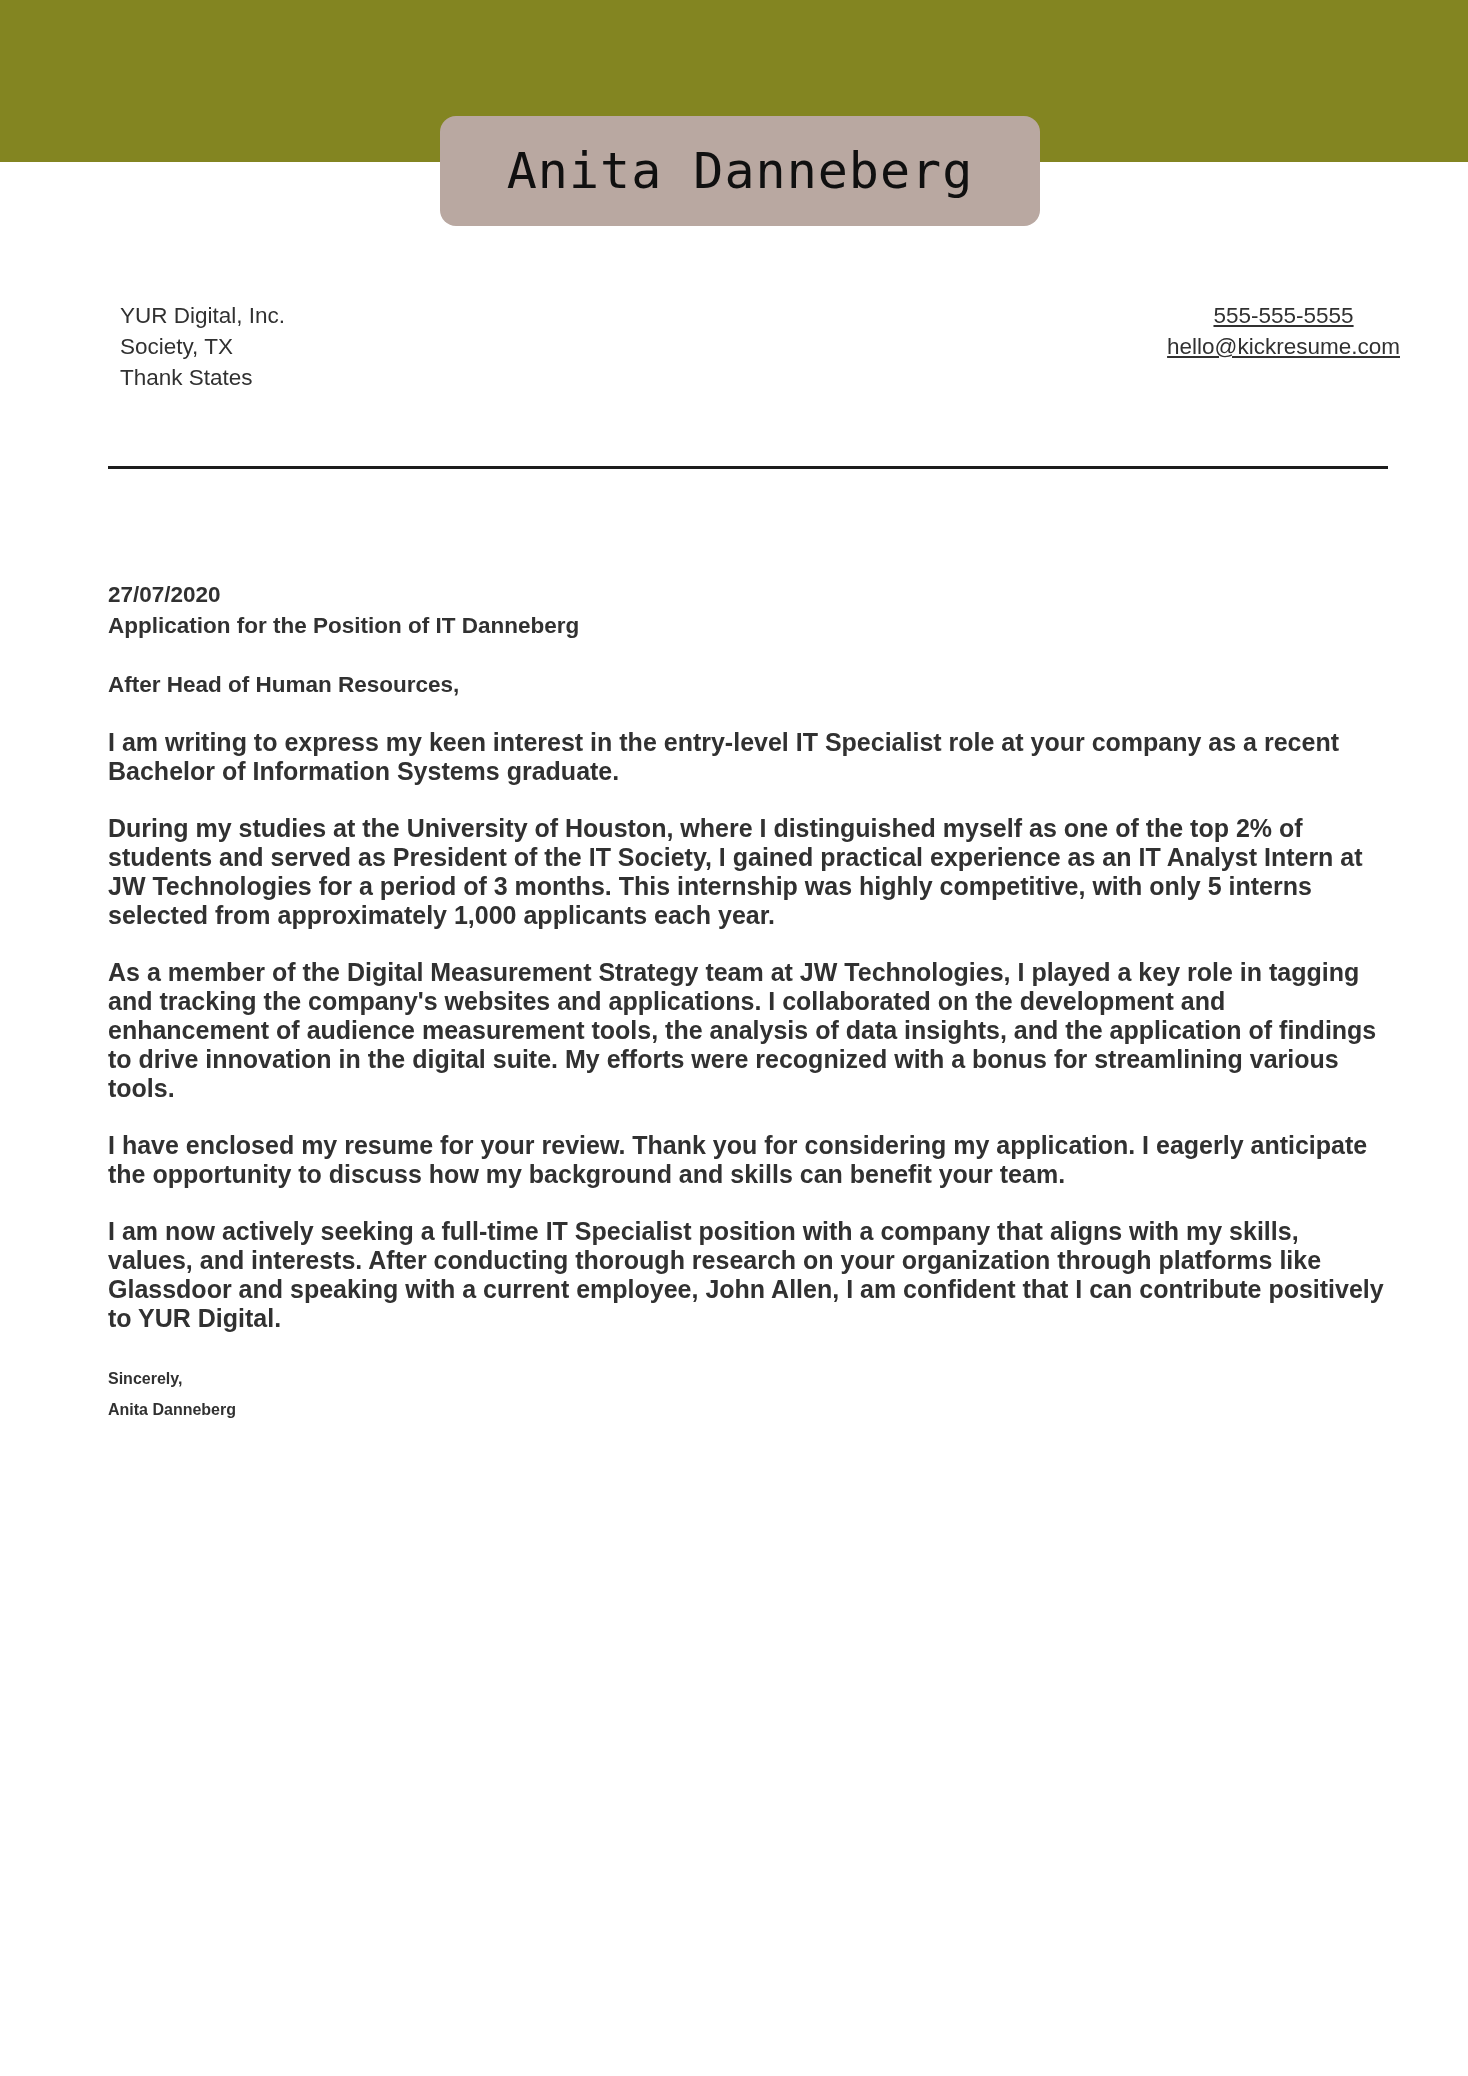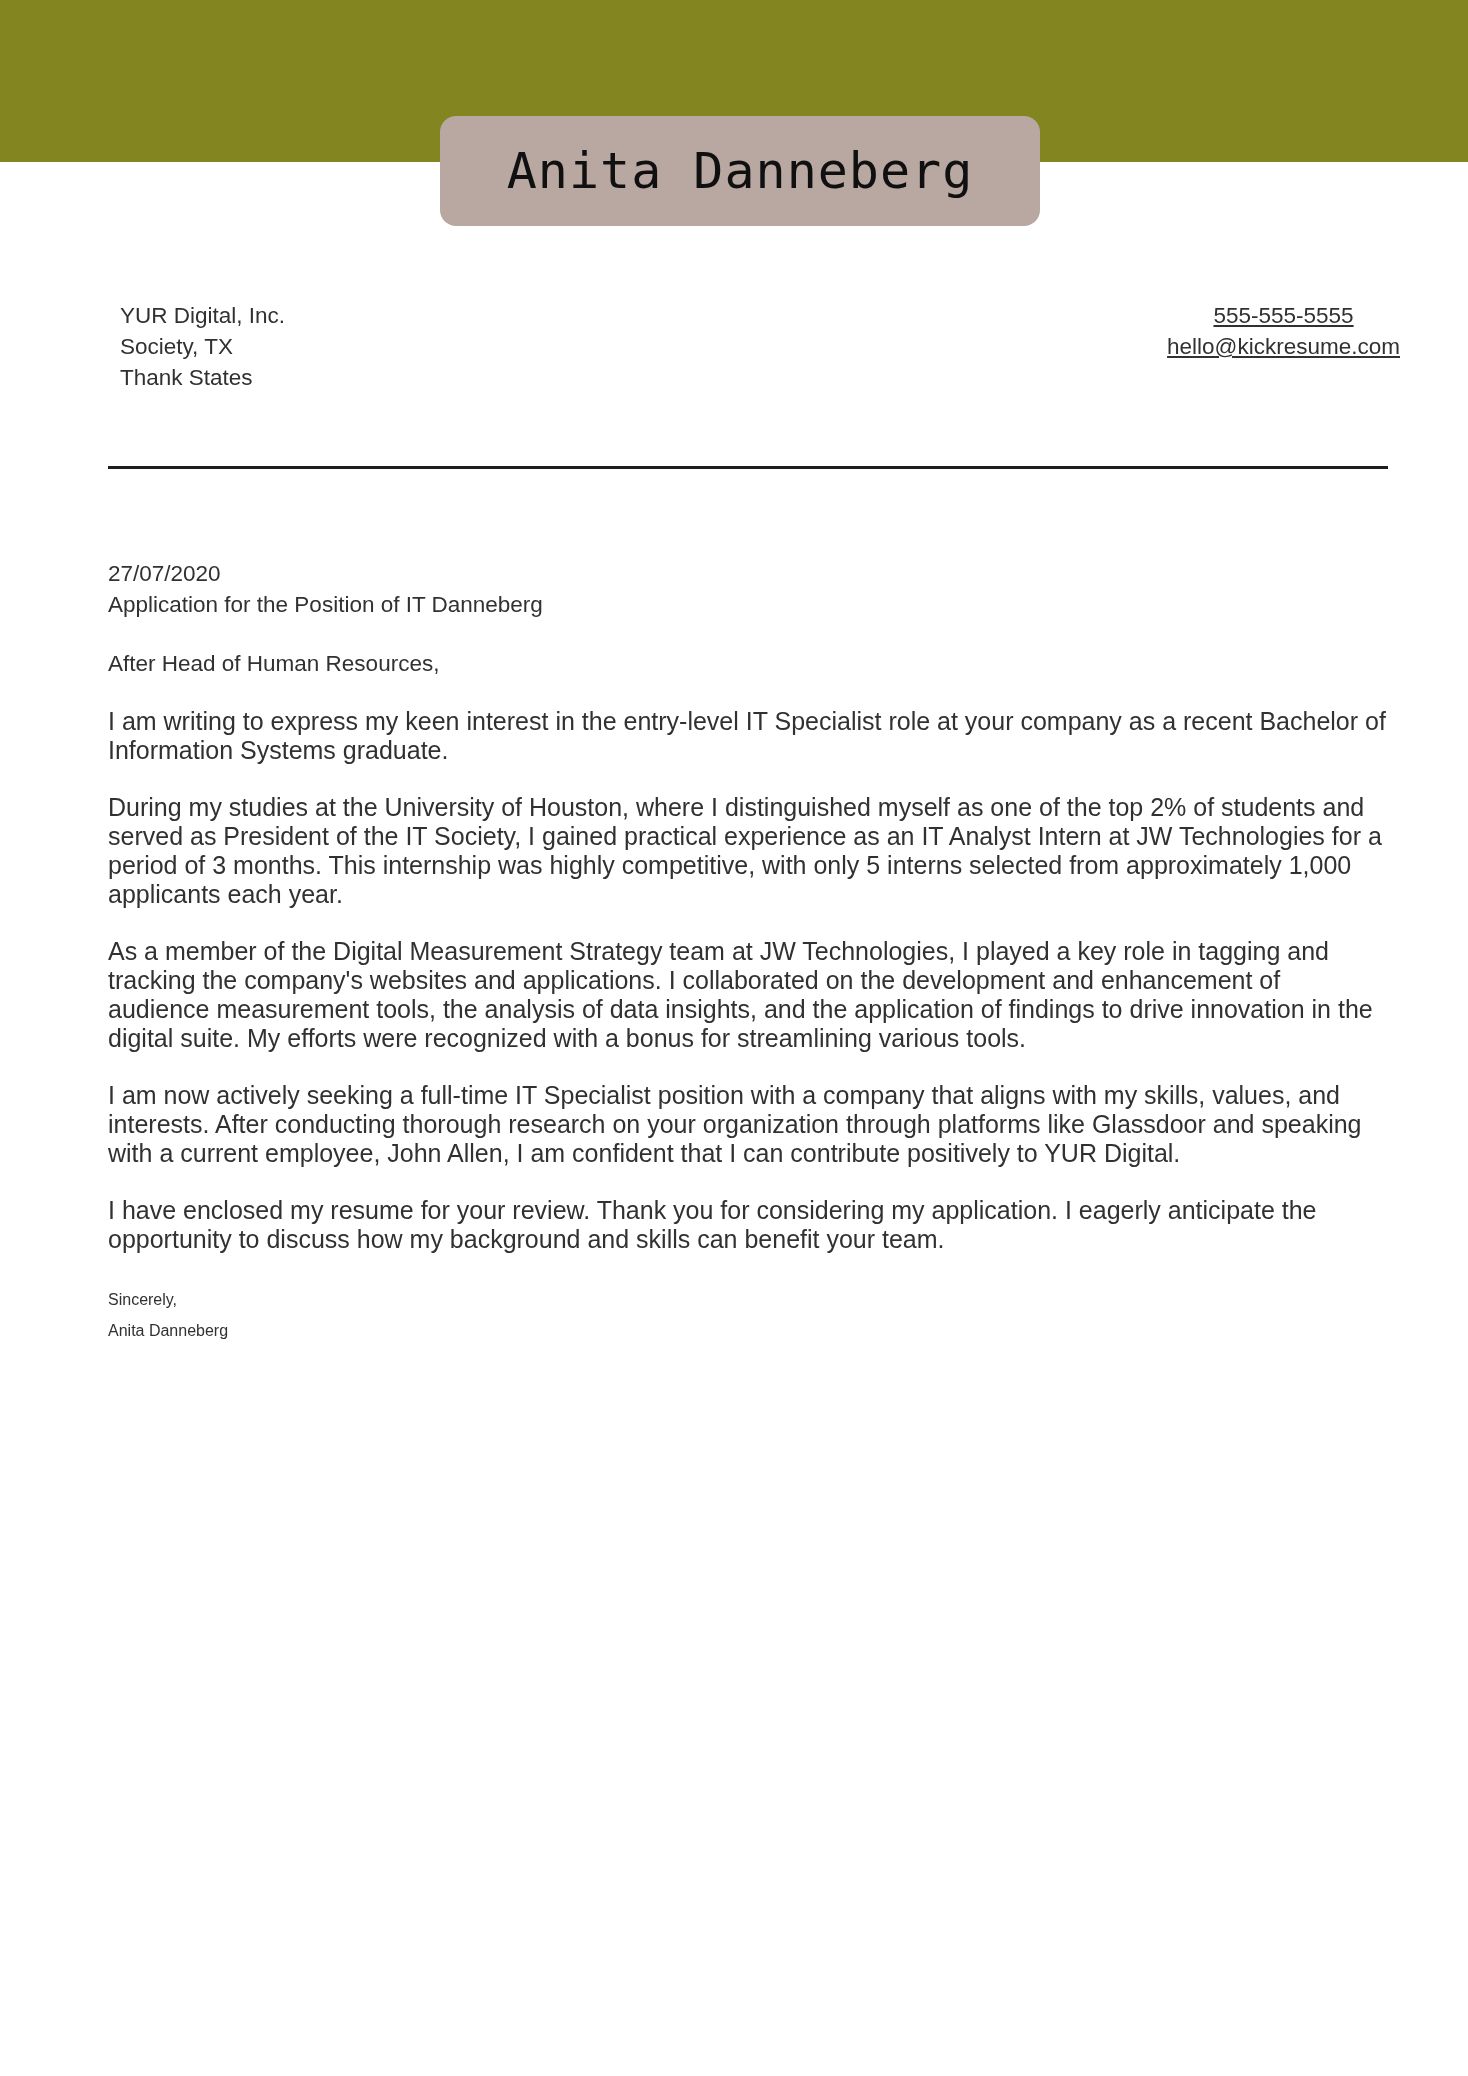--- a/index.html
+++ b/index.html
@@ -70,23 +70,24 @@
     top: 466px;
     left: 108px;
     width: 1280px;
     height: 3px;
     background: #1d1d1d;
   }
 
   
   .letter {
     position: absolute;
-    top: 558px;
+    top: 579px;
     left: 108px;
     width: 1280px;
+    font-weight: bold;
   }
   .meta-line {
     font-size: 22.5px;
     line-height: 31px;
     color: #313131;
   }
   .salutation {
     font-size: 22.5px;
     line-height: 31px;
     color: #313131;
@@ -131,20 +132,20 @@
 
 <div class="letter">
   <div class="meta-line">27/07/2020</div>
   <div class="meta-line">Application for the Position of IT Danneberg</div>
 
   <div class="salutation">After Head of Human Resources,</div>
 
   <div class="para">I am writing to express my keen interest in the entry-level IT Specialist role at your company as a recent Bachelor of Information Systems graduate.</div>
   <div class="para">During my studies at the University of Houston, where I distinguished myself as one of the top 2% of students and served as President of the IT Society, I gained practical experience as an IT Analyst Intern at JW Technologies for a period of 3 months. This internship was highly competitive, with only 5 interns selected from approximately 1,000 applicants each year.</div>
   <div class="para">As a member of the Digital Measurement Strategy team at JW Technologies, I played a key role in tagging and tracking the company's websites and applications. I collaborated on the development and enhancement of audience measurement tools, the analysis of data insights, and the application of findings to drive innovation in the digital suite. My efforts were recognized with a bonus for streamlining various tools.</div>
+  <div class="para">I have enclosed my resume for your review. Thank you for considering my application. I eagerly anticipate the opportunity to discuss how my background and skills can benefit your team.</div>
   <div class="para">I am now actively seeking a full-time IT Specialist position with a company that aligns with my skills, values, and interests. After conducting thorough research on your organization through platforms like Glassdoor and speaking with a current employee, John Allen, I am confident that I can contribute positively to YUR Digital.</div>
-  <div class="para">I have enclosed my resume for your review. Thank you for considering my application. I eagerly anticipate the opportunity to discuss how my background and skills can benefit your team.</div>
 
   <div class="signoff">
     <div>Sincerely,</div>
     <div>Anita Danneberg</div>
   </div>
 </div>
 
 </body></html>

